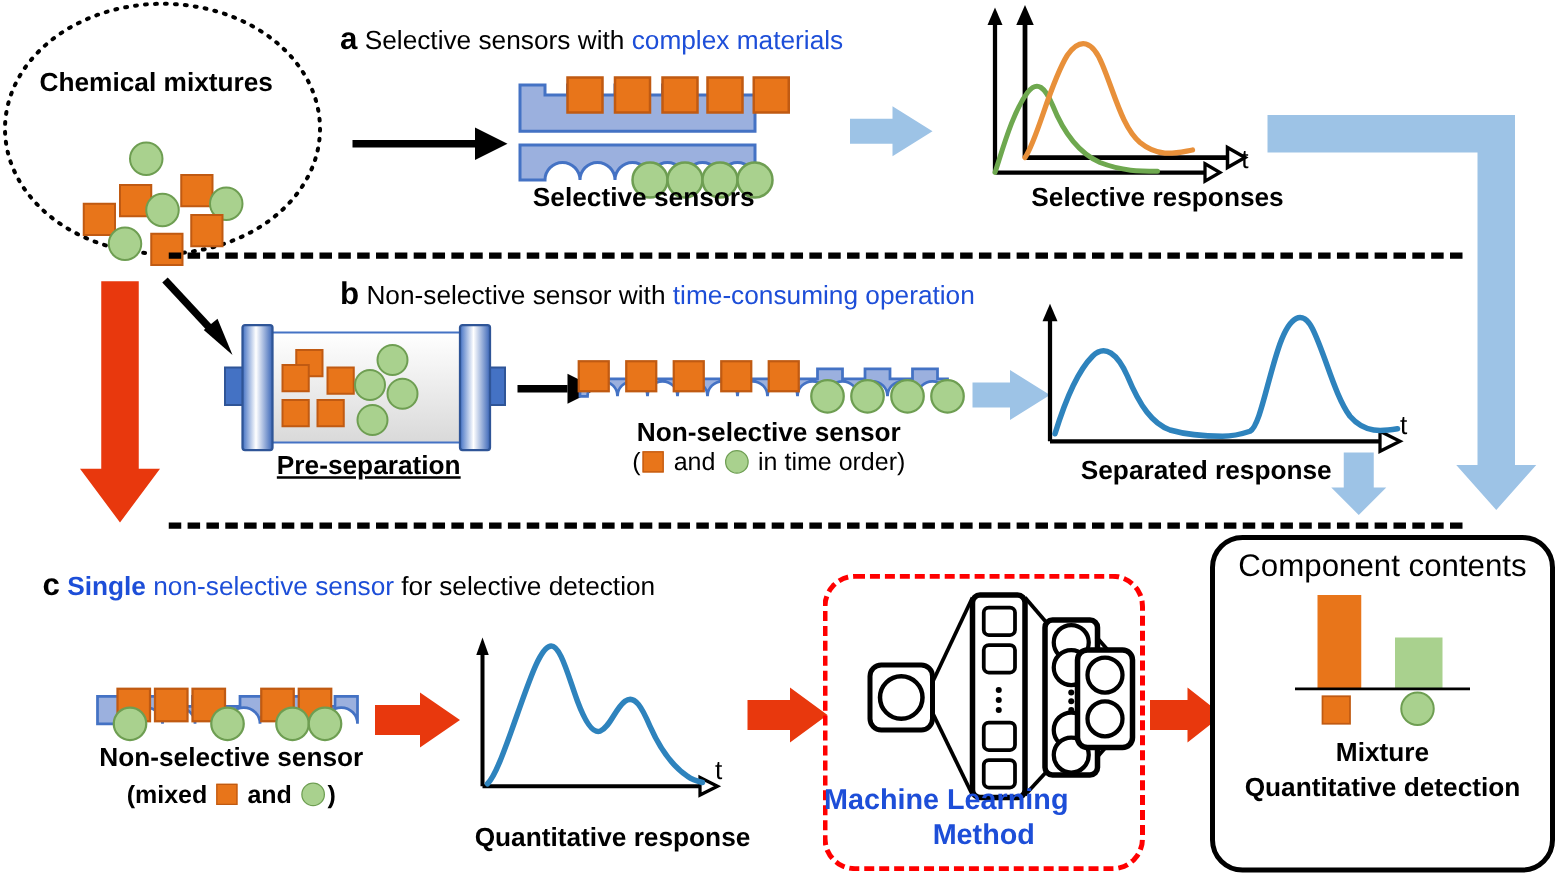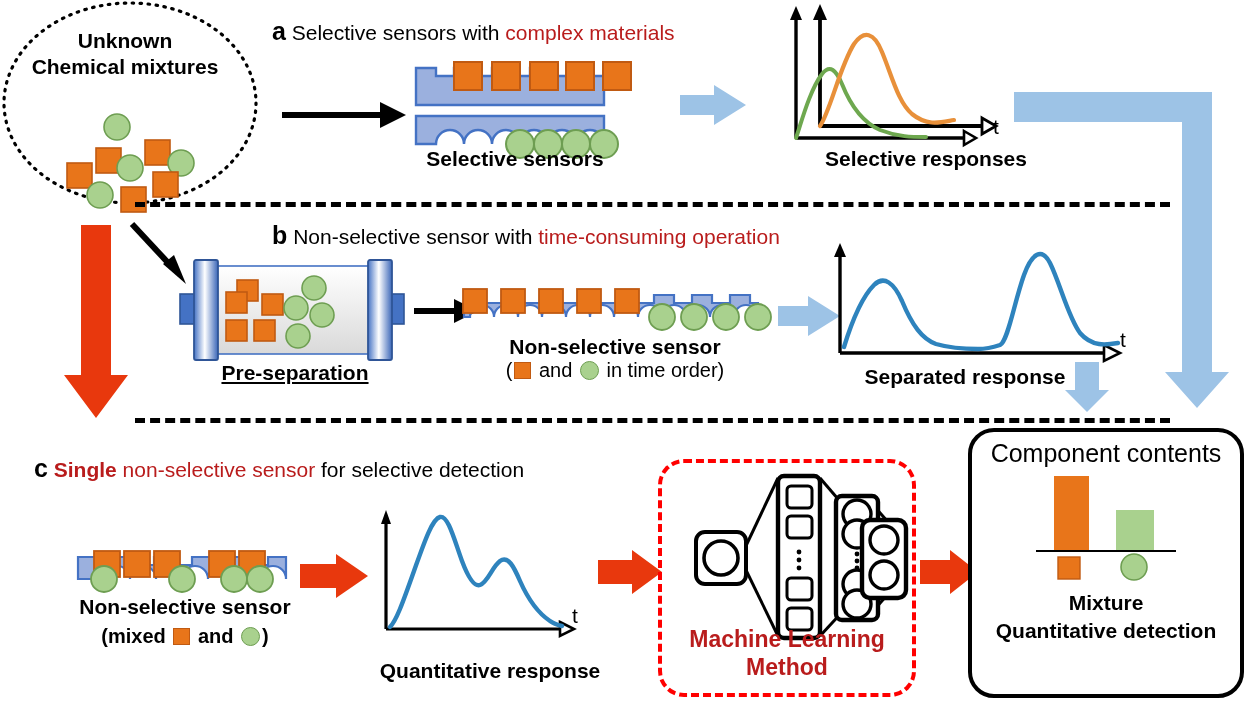--- a/index.html
+++ b/index.html
@@ -1,21 +1,21 @@
 <!DOCTYPE html>
 <html><head>
 <meta charset="utf-8">
 <style>
   html,body{margin:0;padding:0;background:#fff;}
   body{width:1253px;height:705px;position:relative;overflow:hidden;
        font-family:"Liberation Sans","DejaVu Sans",sans-serif;color:#000;}
   .abs{position:absolute;}
   .txt{white-space:nowrap;line-height:1.08;}
   .bold{font-weight:bold;}
-  .red{color:#b91c1c;}
+  .red{color:#1d4ed8;}
   .hdr{font-size:21px;}
   .hdr .letter{font-weight:bold;font-size:25px;}
   .caption{font-size:21px;font-weight:bold;text-align:center;}
   .caption2{font-size:20px;font-weight:normal;text-align:center;}
   .dashline{border-top:5px dashed #000;}
   .inline-sq{display:inline-block;width:15px;height:15px;background:#E8751A;
              border:1px solid #C05A12;vertical-align:-2px;margin:0 2px;}
   .inline-ci{display:inline-block;width:17px;height:17px;border-radius:50%;
              background:#A9D18E;border:1px solid #6E9E52;vertical-align:-3px;margin:0 2px;}
   svg{display:block;overflow:visible;}
@@ -30,21 +30,20 @@
     <circle cx="117" cy="127" r="13" fill="#A9D18E" stroke="#6E9E52" stroke-width="1.6"></circle>
     <rect x="145" y="140" width="25" height="25" fill="#E8751A" stroke="#C05A12" stroke-width="1.6"></rect>
     <rect x="96" y="148" width="25" height="25" fill="#E8751A" stroke="#C05A12" stroke-width="1.6"></rect>
     <rect x="67" y="163" width="25" height="25" fill="#E8751A" stroke="#C05A12" stroke-width="1.6"></rect>
     <circle cx="130" cy="168" r="13" fill="#A9D18E" stroke="#6E9E52" stroke-width="1.6"></circle>
     <circle cx="181" cy="163" r="13" fill="#A9D18E" stroke="#6E9E52" stroke-width="1.6"></circle>
     <rect x="153" y="172" width="25" height="25" fill="#E8751A" stroke="#C05A12" stroke-width="1.6"></rect>
     <circle cx="100" cy="195" r="13" fill="#A9D18E" stroke="#6E9E52" stroke-width="1.6"></circle>
     <rect x="121" y="187" width="25" height="25" fill="#E8751A" stroke="#C05A12" stroke-width="1.6"></rect>
   </svg>
-  <div class="abs txt caption" style="left:0;top:30px;width:250px;">Unknown</div>
   <div class="abs txt caption" style="left:0;top:56px;width:250px;">Chemical mixtures</div>
 </div>
 
 <svg class="abs" style="left:280px;top:95px;" width="130" height="40">
   <line x1="2" y1="20" x2="100" y2="20" stroke="#000" stroke-width="6"></line>
   <polygon points="100,7 126,20 100,33" fill="#000"></polygon>
 </svg>
 
 <svg class="abs" style="left:130px;top:222px;" width="70" height="70">
   <line x1="2" y1="2" x2="42" y2="45" stroke="#000" stroke-width="6"></line>
@@ -254,21 +253,21 @@
   <circle cx="169" cy="84" r="2.4" fill="#000"></circle>
   <circle cx="169" cy="91" r="2.4" fill="#000"></circle>
   <circle cx="169" cy="98" r="2.4" fill="#000"></circle>
   <circle cx="169" cy="114" r="14" fill="#fff" stroke="#000" stroke-width="3.4"></circle>
   <circle cx="169" cy="134" r="14" fill="#fff" stroke="#000" stroke-width="3.4"></circle>
 
   <rect x="174" y="50" width="44" height="78" rx="8" fill="#fff" stroke="#000" stroke-width="4.4"></rect>
   <circle cx="196" cy="70" r="14" fill="#fff" stroke="#000" stroke-width="3.4"></circle>
   <circle cx="196" cy="105" r="14" fill="#fff" stroke="#000" stroke-width="3.4"></circle>
 </svg>
-<div class="abs txt caption red" style="left:658px;top:627px;width:258px;font-size:23px;">Machine Learning</div>
+<div class="abs txt caption red" style="left:628px;top:627px;width:258px;font-size:23px;">Machine Learning</div>
 <div class="abs txt caption red" style="left:658px;top:655px;width:258px;font-size:23px;">Method</div>
 
 <svg class="abs" style="left:920px;top:550px;" width="60" height="46">
   <polygon points="0,10 30,10 30,0 58,22 30,44 30,34 0,34" fill="#E8380D"></polygon>
 </svg>
 
 <div class="abs" style="left:968px;top:428px;width:276px;height:270px;border:4px solid #000;border-radius:26px;box-sizing:border-box;background:#fff;"></div>
 <div class="abs txt" style="left:968px;top:440px;width:276px;text-align:center;font-size:25px;">Component contents</div>
 <svg class="abs" style="left:1020px;top:472px;" width="180" height="100">
   <rect x="34" y="4" width="35" height="75" fill="#E8751A"></rect>

